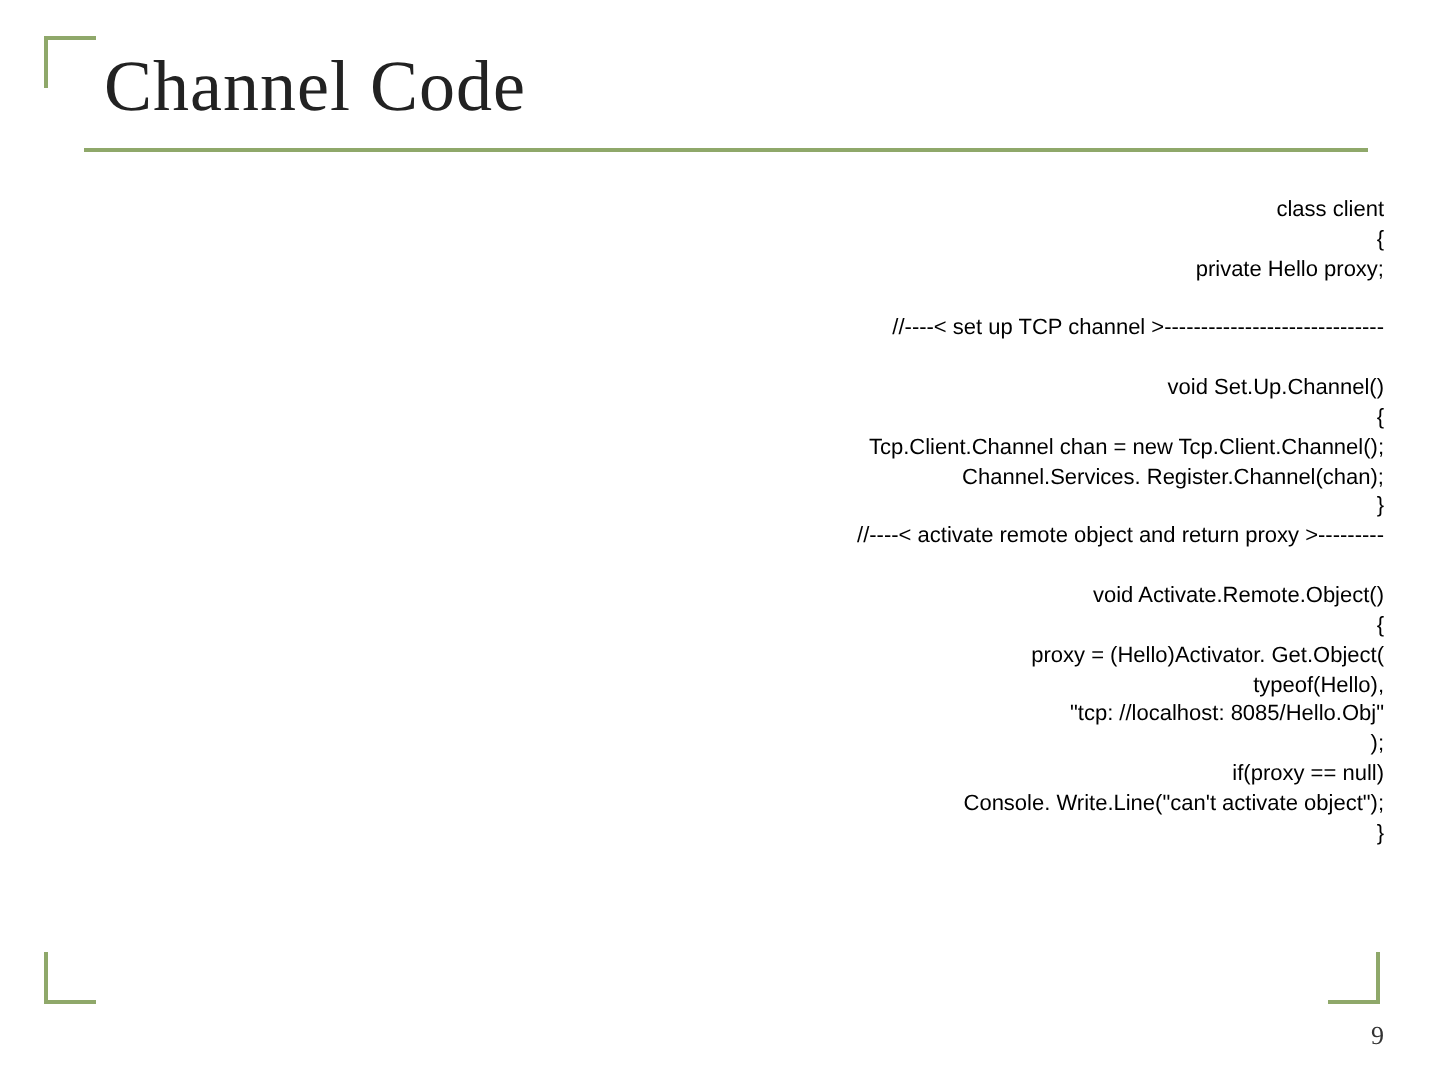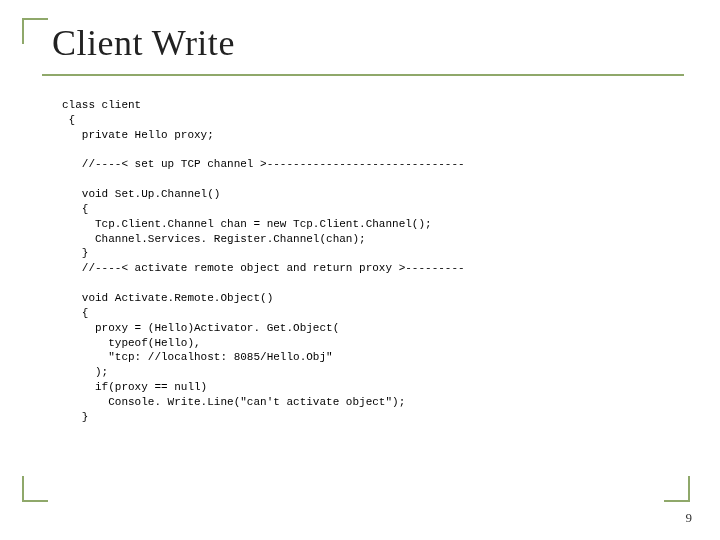--- a/index.html
+++ b/index.html
@@ -30,45 +30,46 @@
     margin: 0 8px 0 14px;
     padding: 4px 0 10px 10px;
   }
   .title {
     font-size: 36px;
     font-weight: 400;
     color: #222;
     letter-spacing: 0.5px;
   }
   .code-block {
-    font-family: Liberation Mono, monospace;
+    font-family: Liberation Sans, sans-serif;
     font-size: 11px;
     line-height: 1.35;
     color: #000;
     white-space: pre;
     margin: 22px 0 0 34px;
+    text-align: right;
   }
   .page-num {
     position: absolute;
     bottom: 14px;
     right: 28px;
     font-size: 13px;
     color: #333;
   }
 </style>
 </head>
 <body>
 
 <div class="slide">
   <div class="corner tl"></div>
   <div class="corner bl"></div>
   <div class="corner br"></div>
 
   <div class="title-wrap">
-    <h1 class="title">Client Write</h1>
+    <h1 class="title">Channel Code</h1>
   </div>
 
   <div class="code-block">class client
  {
    private Hello proxy;
 
    //----&lt; set up TCP channel &gt;------------------------------
 
    void Set.Up.Channel()
    {

